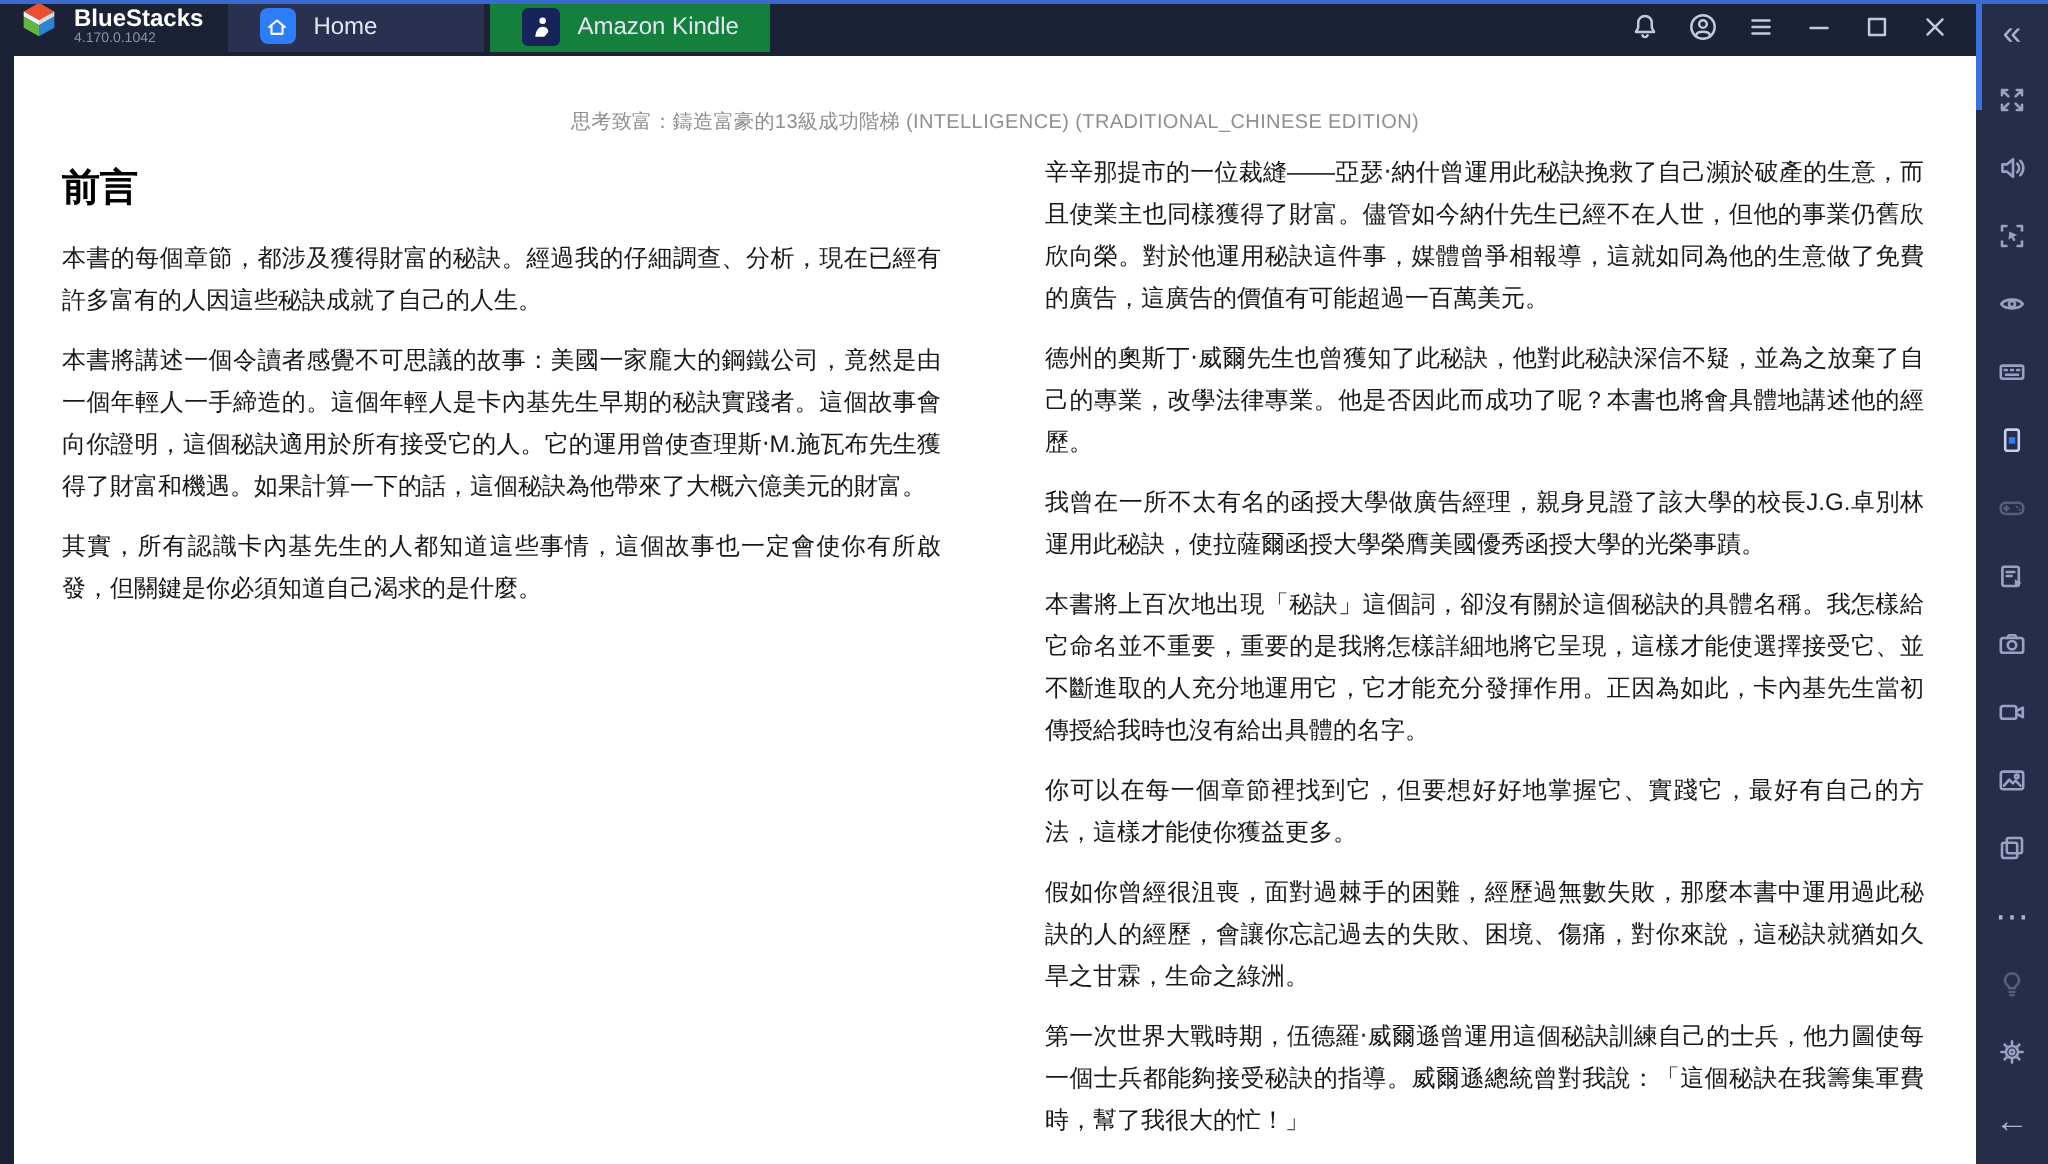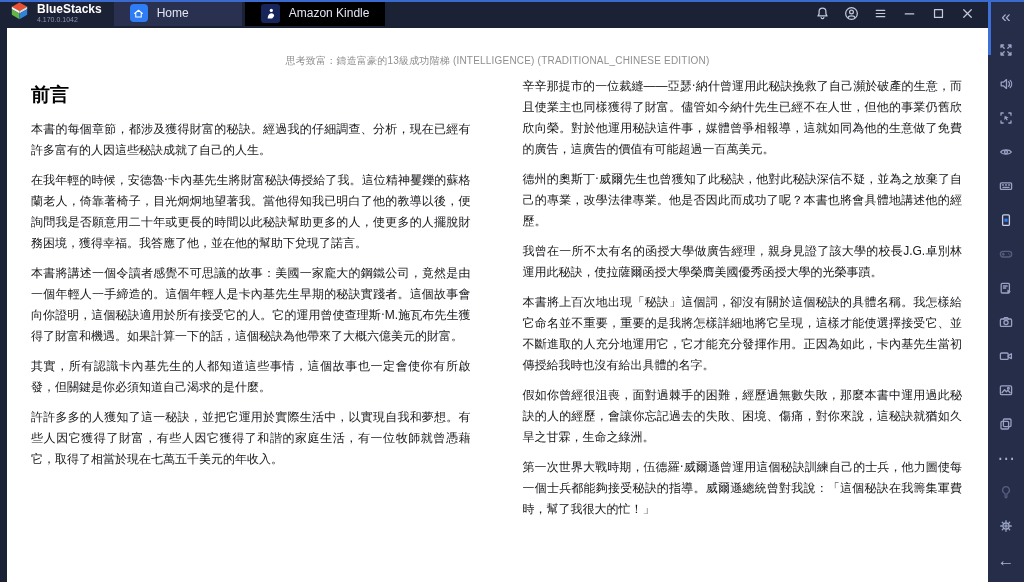--- a/index.html
+++ b/index.html
@@ -15,21 +15,21 @@
   .topbar {
     position:absolute; top:0; left:0; right:36px; height:26px;
     background:#1c2236; display:flex; align-items:stretch; z-index:3;
   }
   .brand { display:flex; align-items:center; gap:6px; padding:0 10px 0 8px; }
   .brand-text { display:flex; flex-direction:column; line-height:1.1; }
   .brand-name { color:#ffffff; font-weight:bold; font-size:12px; }
   .brand-ver { color:#8a91ad; font-size:7px; }
   .tab { display:flex; align-items:center; gap:9px; padding:0 16px; min-width:128px; cursor:pointer; }
   .tab-home { background:#2a3150; margin-left:2px; }
-  .tab-kindle { background:#000000; margin-left:3px;text-align:right; }
+  .tab-kindle { background:#15803d; margin-left:3px;text-align:right; }
   .tab-label { color:#e2e6f3; font-size:12px; white-space:nowrap; }
   .tab-icon-home { width:18px; height:18px; border-radius:4px; background:#2e7df6; display:flex; align-items:center; justify-content:center; flex:0 0 auto; }
   .tab-icon-kindle { width:19px; height:19px; border-radius:3px; background:#16245a; display:flex; align-items:center; justify-content:center; flex:0 0 auto; }
   .topbar-right { margin-left:auto; display:flex; align-items:center; gap:7px; padding-right:10px; }
   .tb-btn { width:22px; height:22px; display:flex; align-items:center; justify-content:center; color:#c3cade; cursor:pointer; }
   .tb-btn svg { stroke:#c3cade; }
 
   
   .sidebar {
     position:absolute; top:0; right:0; width:36px; height:582px;
@@ -271,29 +271,28 @@
     </div>
   </aside>
 
   <main class="reader">
     <div class="book-header">思考致富：鑄造富豪的13級成功階梯 (INTELLIGENCE) (TRADITIONAL_CHINESE EDITION)</div>
 
     <div class="columns">
       <div class="col">
         <h1>前言</h1>
         <p>本書的每個章節，都涉及獲得財富的秘訣。經過我的仔細調查、分析，現在已經有許多富有的人因這些秘訣成就了自己的人生。</p>
-        <p>在我年輕的時候，安德魯‧卡內基先生將財富秘訣傳授給了我。這位精神矍鑠的蘇格蘭老人，倚靠著椅子，目光炯炯地望著我。當他得知我已明白了他的教導以後，便詢問我是否願意用二十年或更長的時間以此秘訣幫助更多的人，使更多的人擺脫財務困境，獲得幸福。我答應了他，並在他的幫助下兌現了諾言。</p>
         <p>本書將講述一個令讀者感覺不可思議的故事：美國一家龐大的鋼鐵公司，竟然是由一個年輕人一手締造的。這個年輕人是卡內基先生早期的秘訣實踐者。這個故事會向你證明，這個秘訣適用於所有接受它的人。它的運用曾使查理斯‧M.施瓦布先生獲得了財富和機遇。如果計算一下的話，這個秘訣為他帶來了大概六億美元的財富。</p>
         <p>其實，所有認識卡內基先生的人都知道這些事情，這個故事也一定會使你有所啟發，但關鍵是你必須知道自己渴求的是什麼。</p>
-        <p>許許多多的人獲知了這一秘訣，並把它運用於實際生活中，以實現自我和夢想。有些人因它獲得了財富，有些人因它獲得了和諧的家庭生活，有一位牧師就曾憑藉它，取得了相當於現在七萬五千美元的年收入。</p>
       </div>
       <div class="col">
         <p>辛辛那提市的一位裁縫——亞瑟‧納什曾運用此秘訣挽救了自己瀕於破產的生意，而且使業主也同樣獲得了財富。儘管如今納什先生已經不在人世，但他的事業仍舊欣欣向榮。對於他運用秘訣這件事，媒體曾爭相報導，這就如同為他的生意做了免費的廣告，這廣告的價值有可能超過一百萬美元。</p>
         <p>德州的奧斯丁‧威爾先生也曾獲知了此秘訣，他對此秘訣深信不疑，並為之放棄了自己的專業，改學法律專業。他是否因此而成功了呢？本書也將會具體地講述他的經歷。</p>
         <p>我曾在一所不太有名的函授大學做廣告經理，親身見證了該大學的校長J.G.卓別林運用此秘訣，使拉薩爾函授大學榮膺美國優秀函授大學的光榮事蹟。</p>
         <p>本書將上百次地出現「秘訣」這個詞，卻沒有關於這個秘訣的具體名稱。我怎樣給它命名並不重要，重要的是我將怎樣詳細地將它呈現，這樣才能使選擇接受它、並不斷進取的人充分地運用它，它才能充分發揮作用。正因為如此，卡內基先生當初傳授給我時也沒有給出具體的名字。</p>
+        <p>你可以在每一個章節裡找到它，但要想好好地掌握它、實踐它，最好有自己的方法，這樣才能使你獲益更多。</p>
         <p>假如你曾經很沮喪，面對過棘手的困難，經歷過無數失敗，那麼本書中運用過此秘訣的人的經歷，會讓你忘記過去的失敗、困境、傷痛，對你來說，這秘訣就猶如久旱之甘霖，生命之綠洲。</p>
         <p>第一次世界大戰時期，伍德羅‧威爾遜曾運用這個秘訣訓練自己的士兵，他力圖使每一個士兵都能夠接受秘訣的指導。威爾遜總統曾對我說：「這個秘訣在我籌集軍費時，幫了我很大的忙！」</p>
       </div>
     </div>
 
   </main>
 </div>
 
 </body></html>

